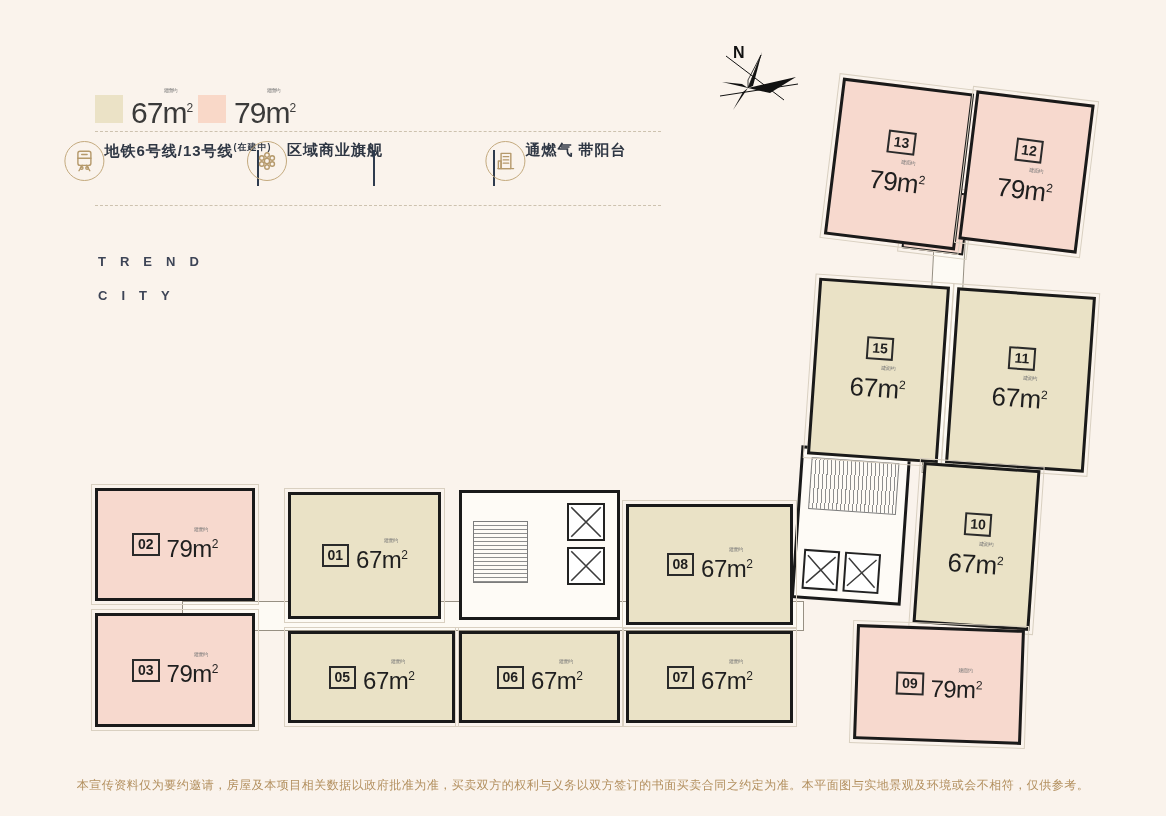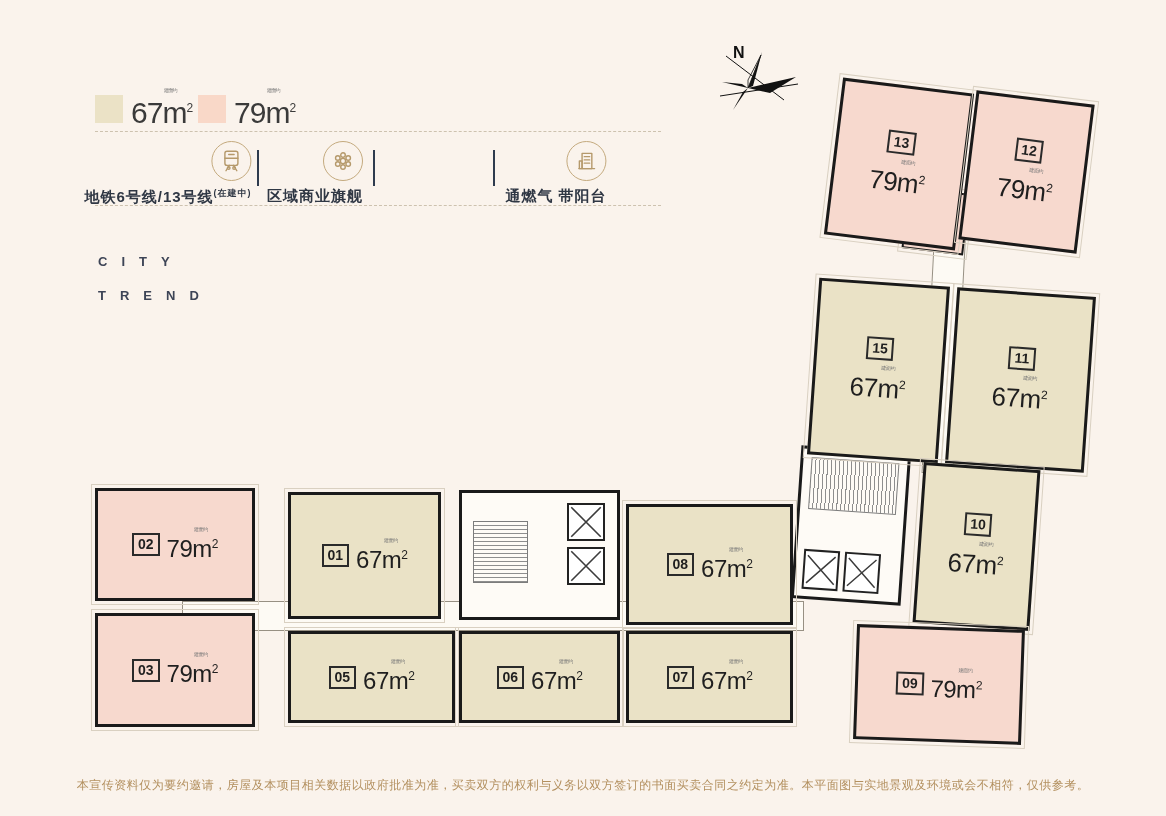--- a/index.html
+++ b/index.html
@@ -21,21 +21,21 @@
   .legend-area { display:flex; align-items:baseline; font-size:30px; color:#3a3a3a; letter-spacing:-1px; }
   .mwrap { position:relative; padding-top:8px; }
   .approx { position:absolute; top:0; left:2px; font-size:6px; line-height:6px; font-style:normal; color:#777; white-space:nowrap; transform:scale(.85); transform-origin:left top; }
   .munit sup { font-size:12px; }
 
   
   .dash { position:absolute; left:95px; width:566px; border-top:1px dashed #CDC2AF; }
   .dash-1 { top:131px; } .dash-2 { top:205px; }
 
   
-  .feature { position:absolute; top:141px; transform:translateX(-50%); display:flex; flex-direction:column; align-items:flex-end; gap:6px; }
+  .feature { position:absolute; top:141px; transform:translateX(-50%); display:flex; flex-direction:row; align-items:flex-start; }
   .fe-icon { width:40px; height:40px; border:1px solid #C4AA7E; border-radius:50%; display:flex; align-items:center; justify-content:center; }
   .fe-icon svg { width:26px; height:26px; stroke:#B5996B; fill:none; stroke-width:1.3; stroke-linecap:round; stroke-linejoin:round; }
   .fe-label { font-size:15px; font-weight:bold; color:#2F3744; letter-spacing:1px; white-space:nowrap; }
   .fe-label sup { font-size:9px; font-weight:bold; }
   .fe-sep { position:absolute; top:150px; width:2px; height:36px; background:#2E3B4E; }
 
   
   .brand { position:absolute; left:98px; top:245px; color:#3D4456; font-size:13px; font-weight:bold; letter-spacing:14px; line-height:34px; }
 
   
@@ -133,22 +133,22 @@
           <line x1="5" y1="19" x2="19.5" y2="19"></line>
           <rect x="5.5" y="12" width="2.5" height="7"></rect>
         </svg>
     </div>
     <div class="fe-label"><span>通燃气 带阳台</span><sup></sup></div>
   </div>
 
   <div class="dash dash-2"></div>
 
   <div class="brand">
+    <div>TREND</div>
     <div>CITY</div>
-    <div>TREND</div>
   </div>
 
   <div class="compass">
     <svg viewBox="0 0 92 92" width="92" height="92">
       <line x1="14" y1="20" x2="72" y2="64" stroke="#111" stroke-width="1"></line>
       <line x1="8" y1="60" x2="86" y2="48" stroke="#111" stroke-width="1"></line>
       <polygon points="36,52 84,41 58,57" fill="#111"></polygon>
       <polygon points="36,52 50,16 41,50" fill="#111"></polygon>
       <polygon points="36,52 49,19 36,44" fill="none" stroke="#111" stroke-width="0.8"></polygon>
       <polygon points="36,52 21,74 31,56" fill="#111"></polygon>

